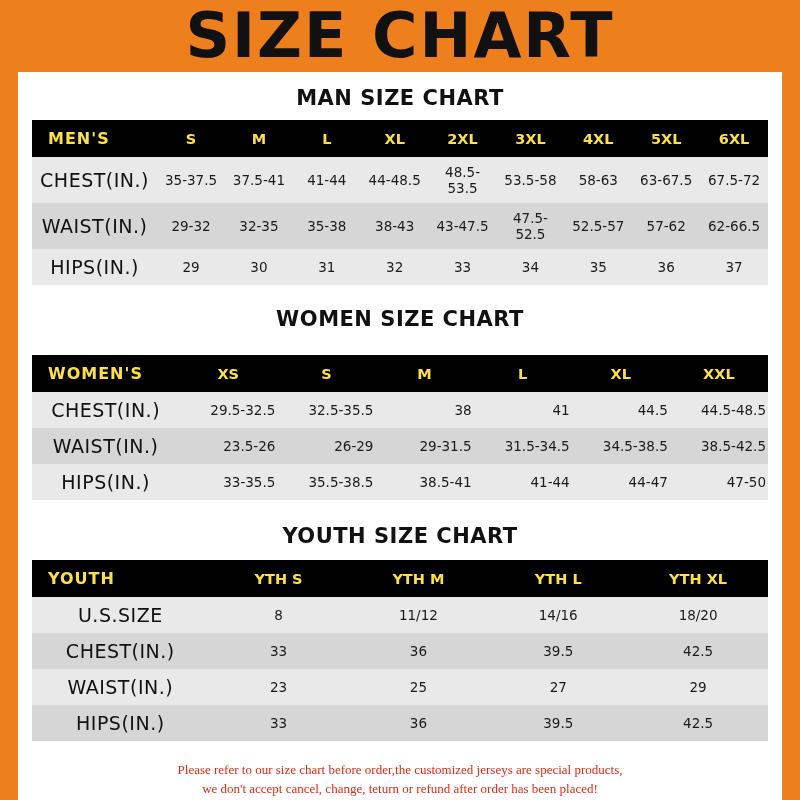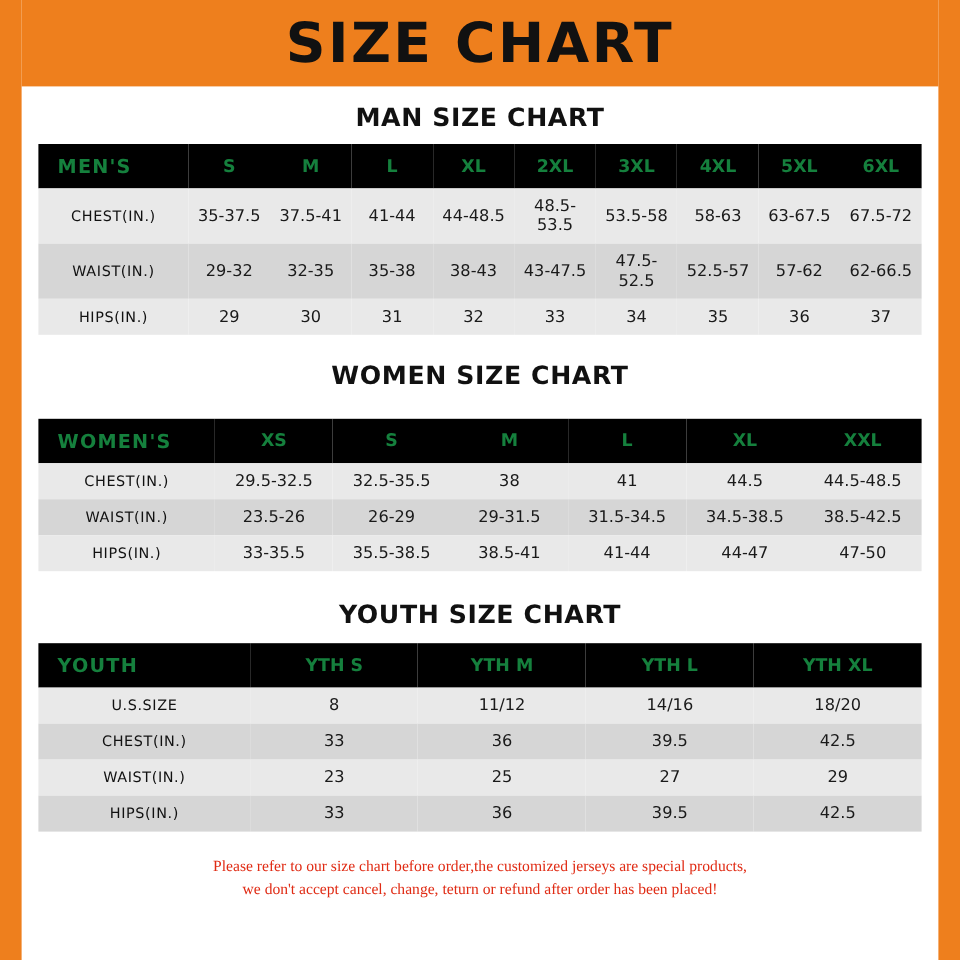--- a/index.html
+++ b/index.html
@@ -25,21 +25,21 @@
   .header-band {
     background: #ee7f1d;
     height: 72px;
     display: flex;
     align-items: center;
     justify-content: center;
   }
   .header-title {
     font-family: "DejaVu Sans", sans-serif;
     font-weight: bold;
-    font-size: 46px;
+    font-size: 62px;
     letter-spacing: 2px;
     color: #111111;
     line-height: 1;
   }
   .content {
     padding: 0 14px;
     box-sizing: border-box;
   }
   .section-title {
     text-align: center;
@@ -58,54 +58,54 @@
     border-collapse: collapse;
     table-layout: fixed;
   }
   table.chart th, table.chart td {
     text-align: center;
     font-family: "DejaVu Sans", sans-serif;
   }
   
   table.chart thead tr {
     background: #000000;
-    color: #15803d;
+    color: #fde047;
   }
   table.chart thead th {
     padding: 9px 2px;
     font-size: 14.5px;
     font-weight: bold;
   }
   table.chart thead th.rowlabel {
     text-align: left;
     padding-left: 16px;
     font-size: 16px;
     letter-spacing: 1px;
   }
   table.chart tbody td {
     padding: 7px 2px;
     font-size: 13.5px;
     color: #1a1a1a;
   }
   table.chart tbody td.rowlabel {
     text-align: center;
-    font-size: 12px;
+    font-size: 19px;
     letter-spacing: 0.5px;
     color: #111111;
   }
   table.chart tbody tr.odd { background: #e9e9e9; }
   table.chart tbody tr.even { background: #d6d6d6; }
 
   
   .men col.lbl { width: 17%; }
   .women col.lbl { width: 20%; }
   .youth col.lbl { width: 24%; }
 
   .women thead th { font-size: 16px; padding: 10px 2px; }
-  .women tbody td { font-size: 15px; padding: 9px 2px; }
+  .women tbody td { font-size: 15px; padding: 9px 2px; text-align: right; }
   .women thead th.rowlabel { font-size: 17px; }
   .women tbody td.rowlabel { font-size: 15px; }
 
   .youth thead th { font-size: 16px; padding: 11px 2px; }
   .youth tbody td { font-size: 15px; padding: 10px 2px; }
   .youth thead th.rowlabel { font-size: 17px; }
   .youth tbody td.rowlabel { font-size: 15px; }
 
   .notice {
     margin-top: 20px;

